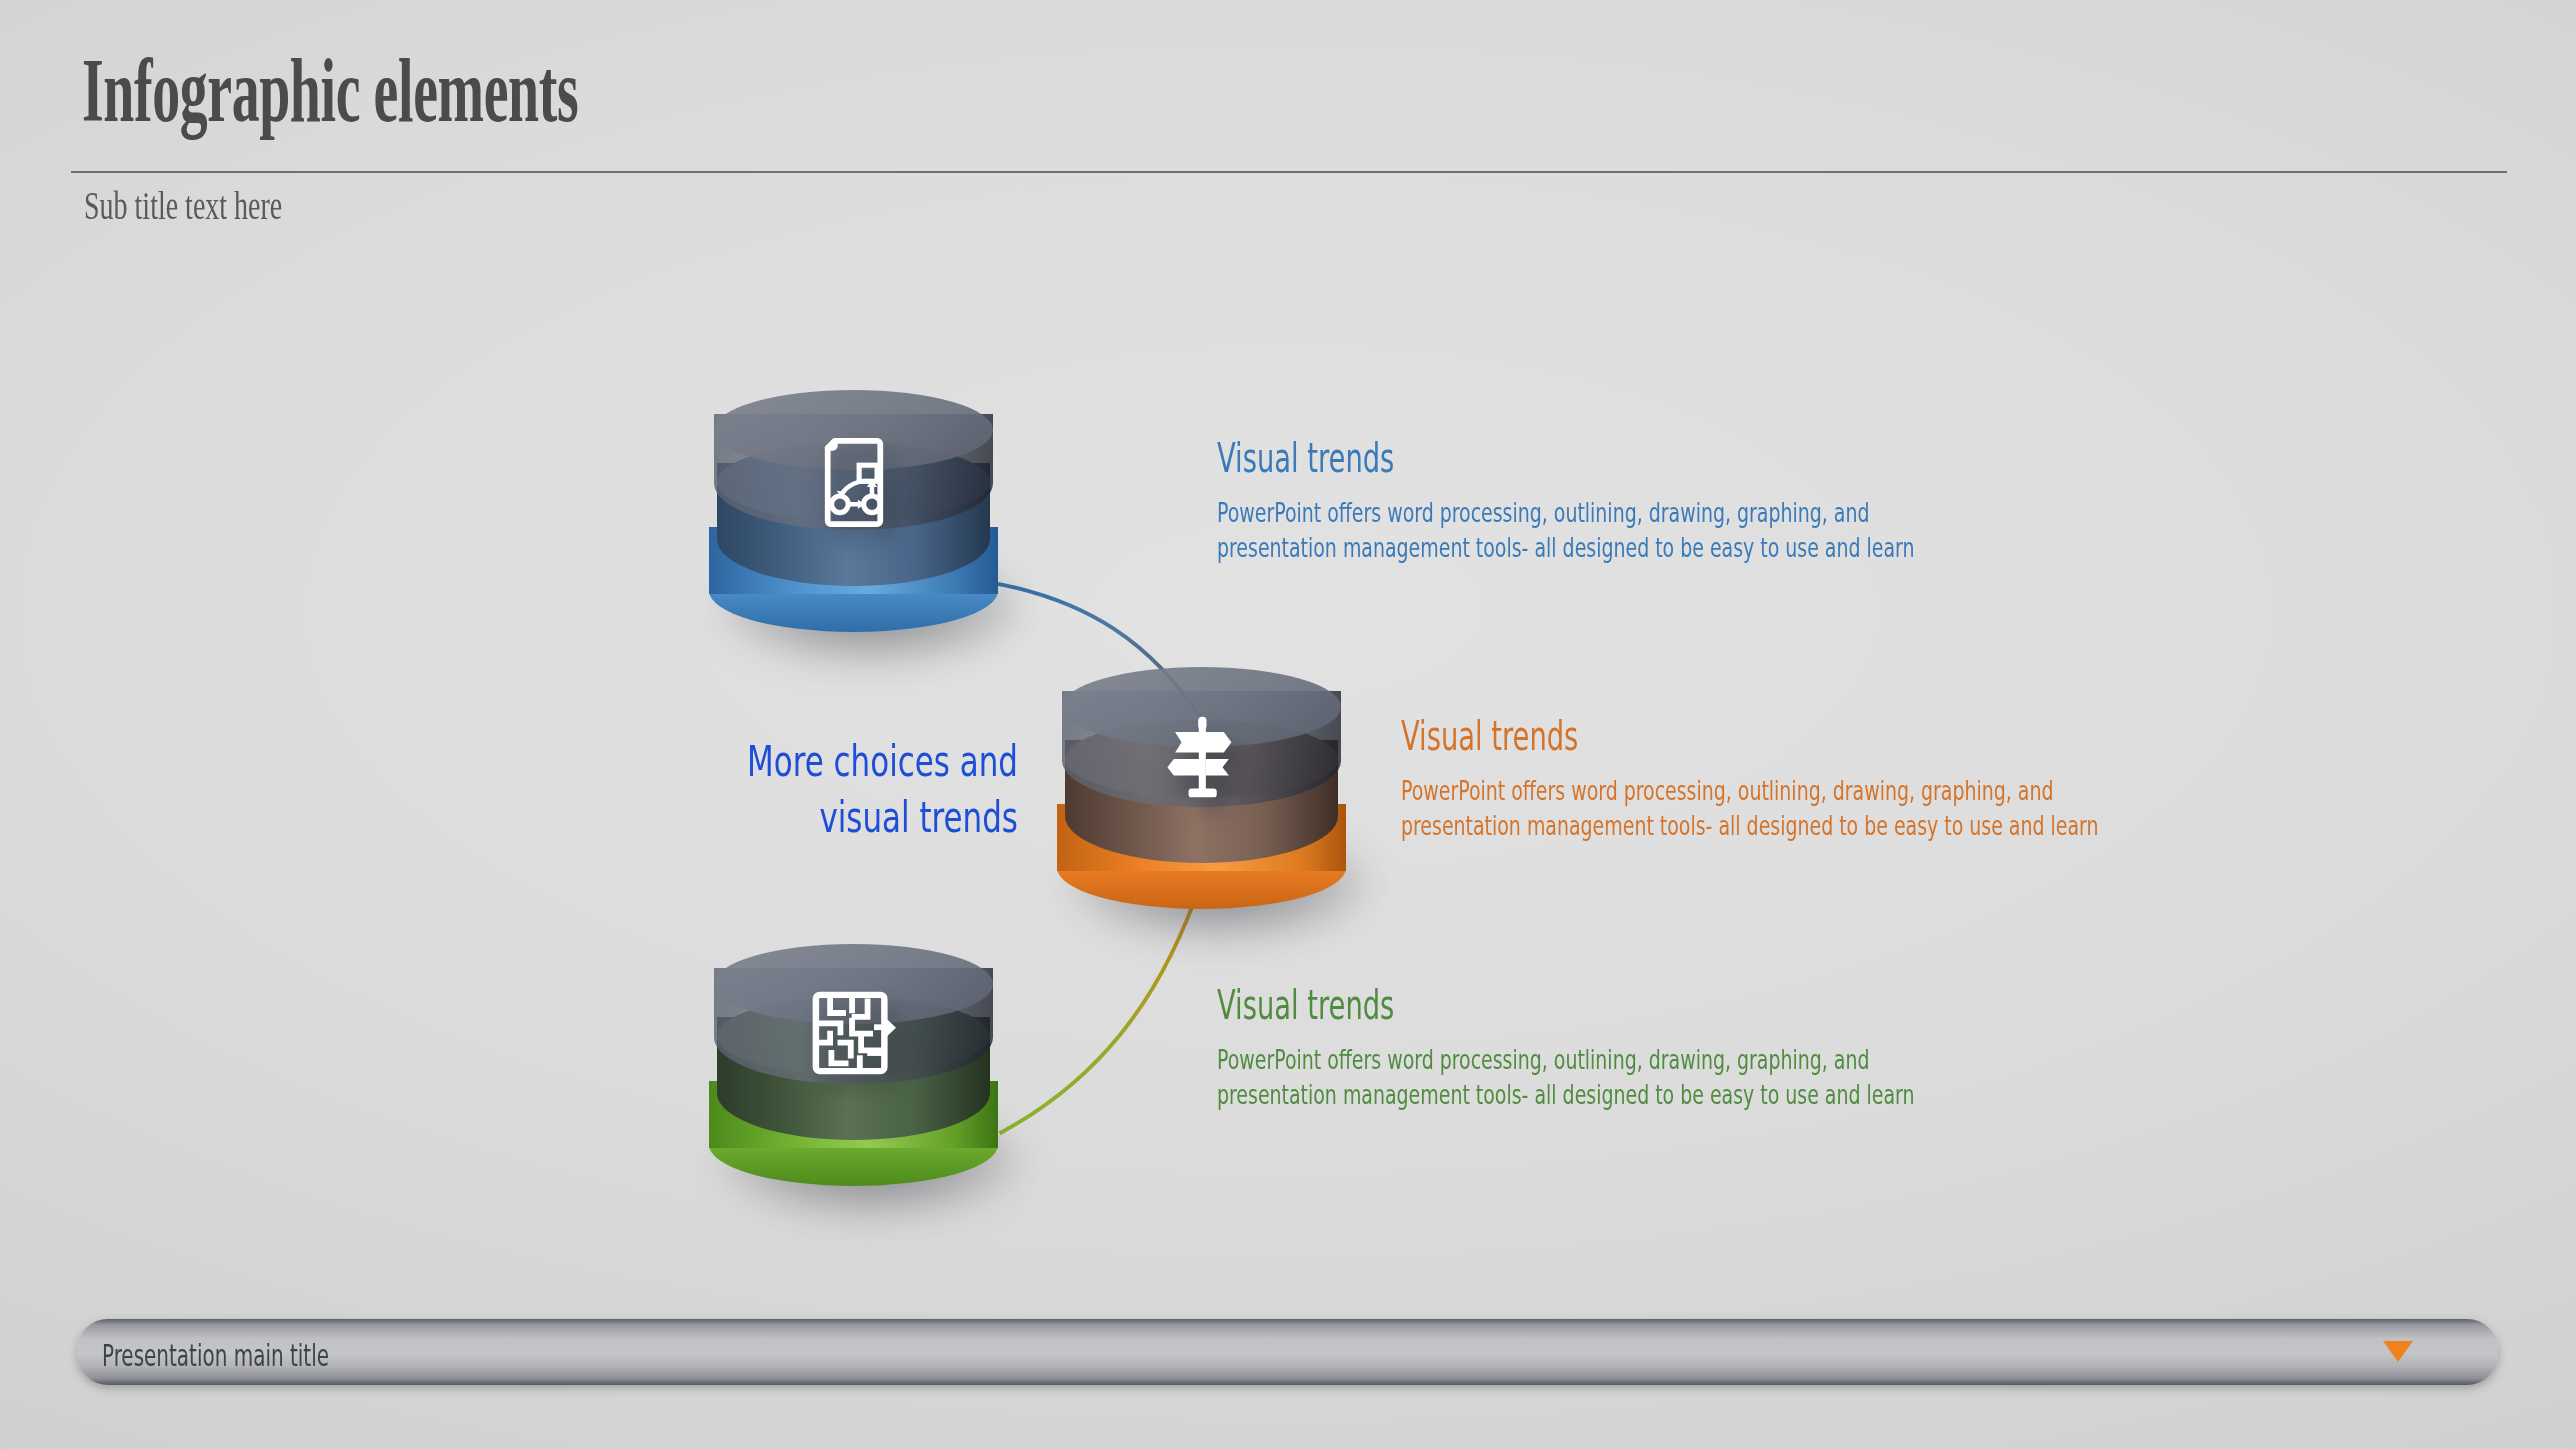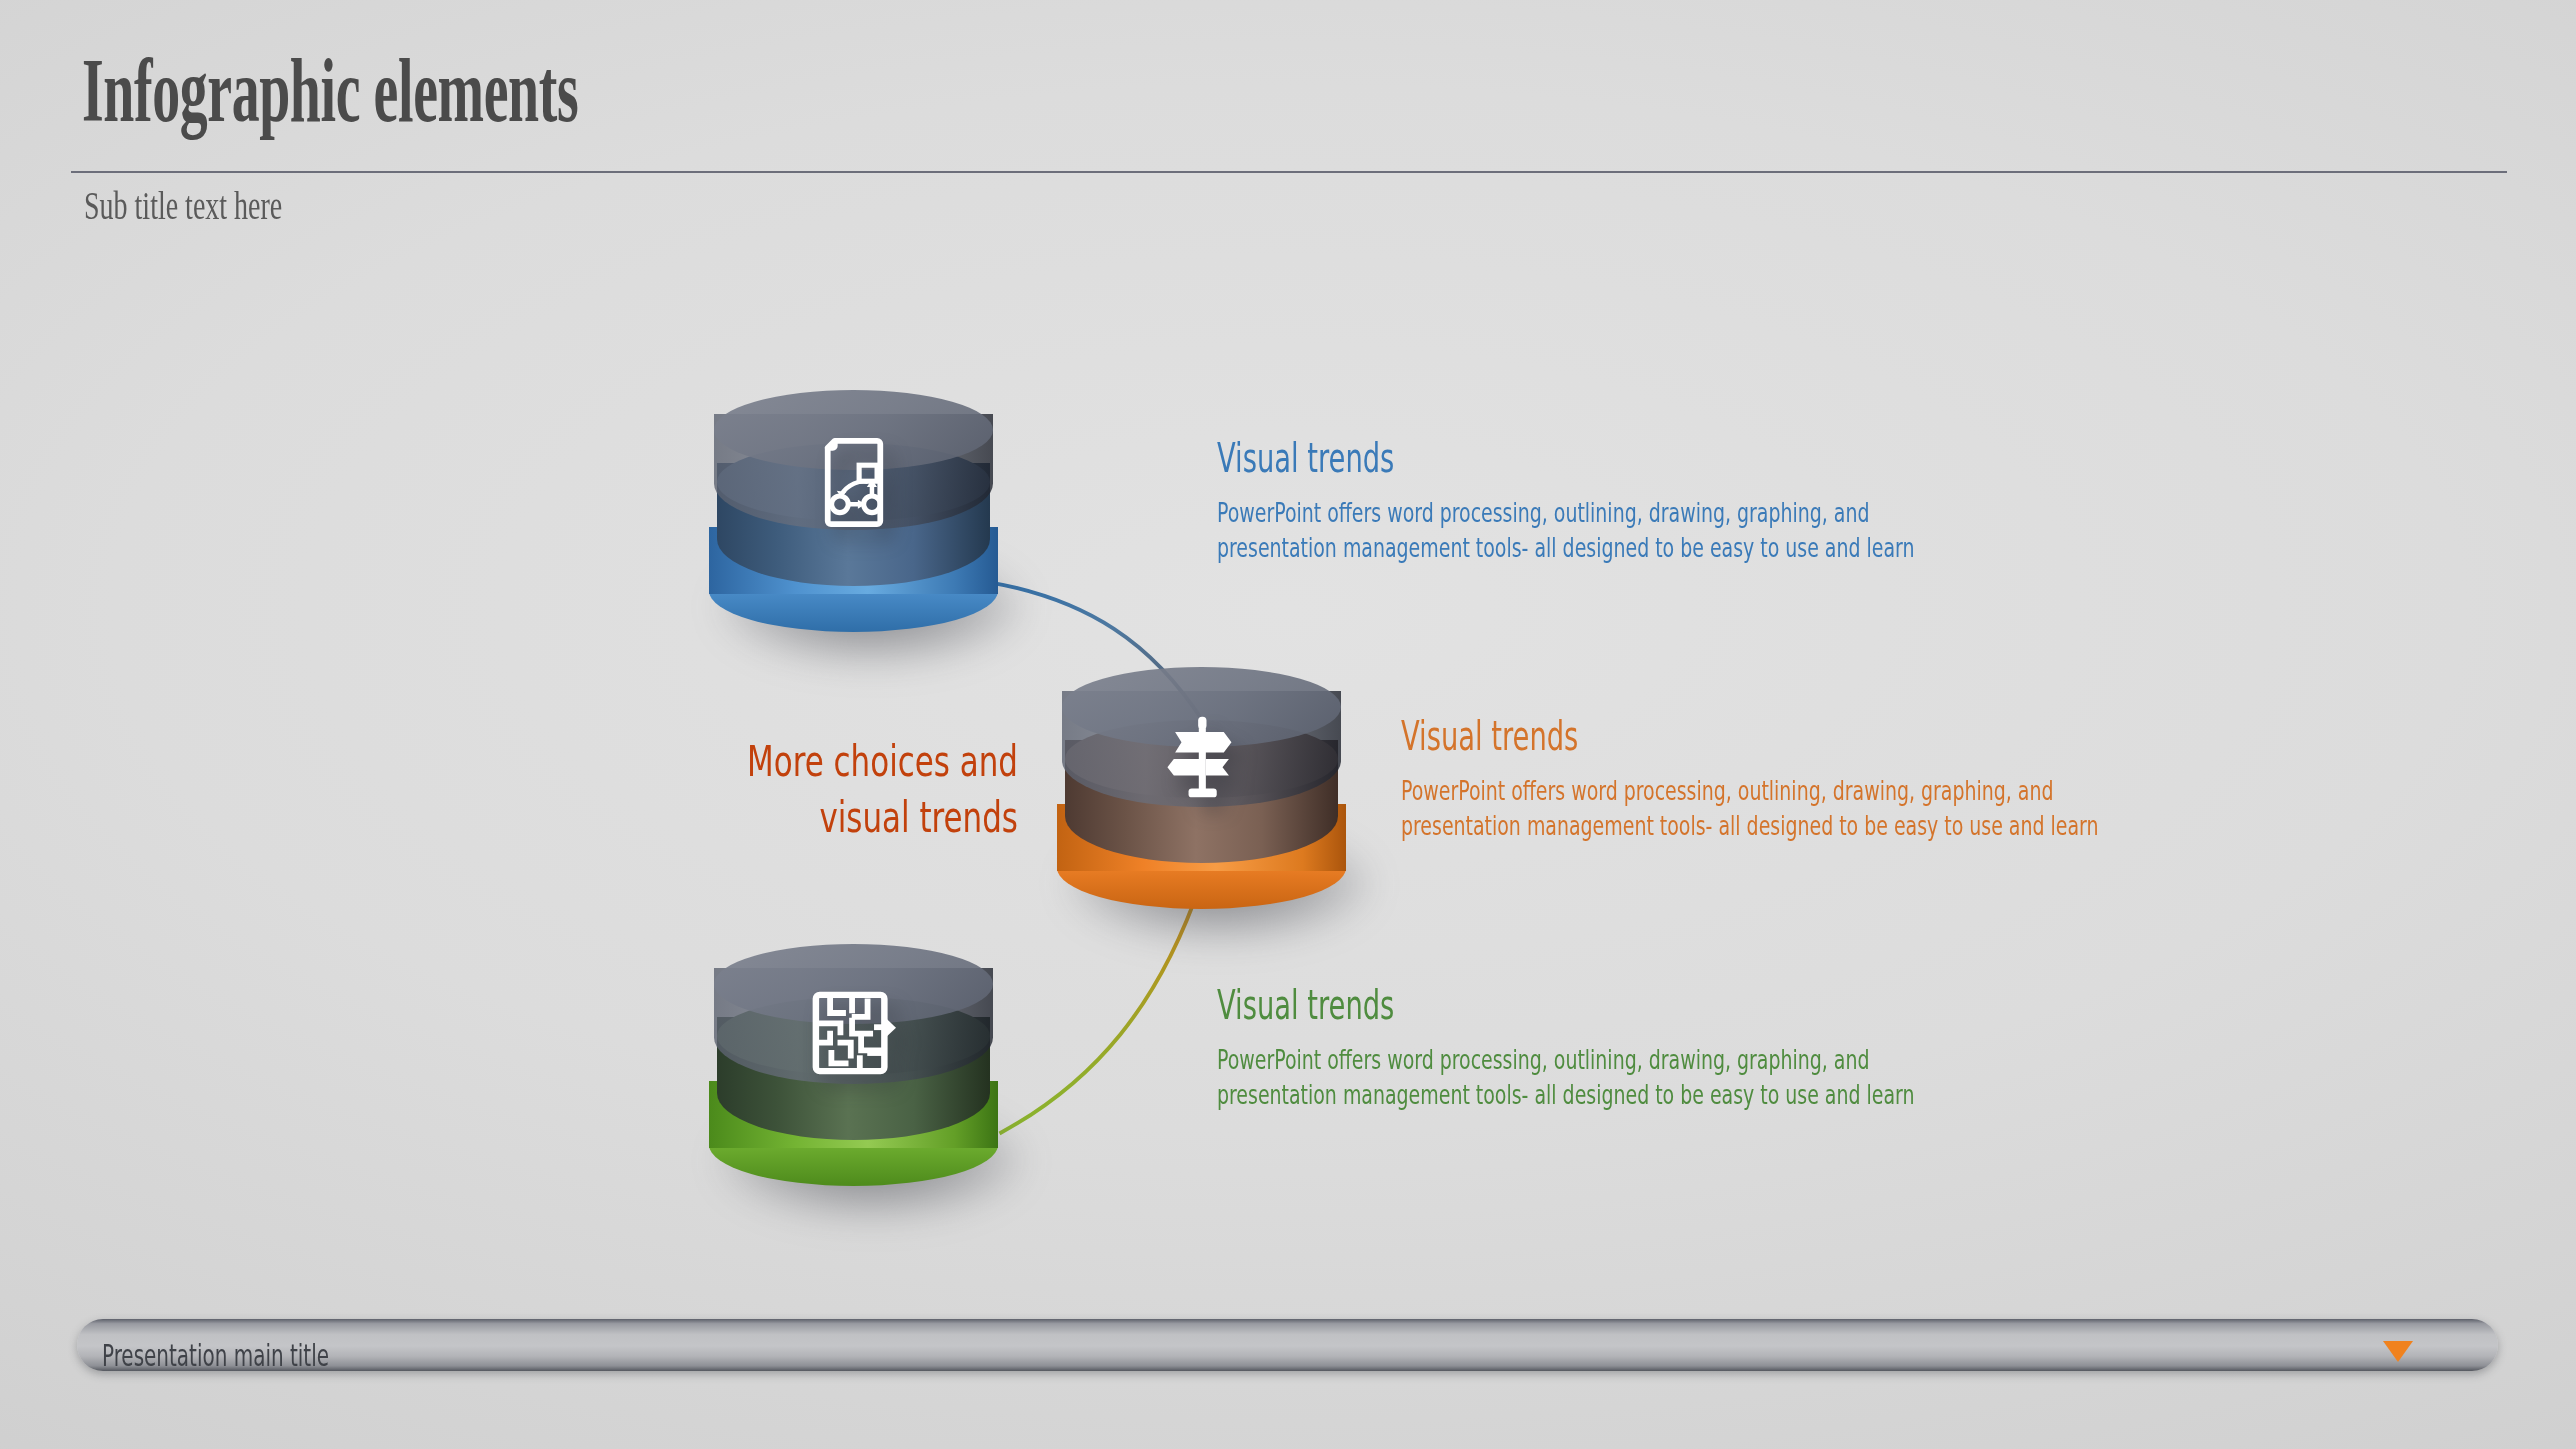--- a/index.html
+++ b/index.html
@@ -117,28 +117,28 @@
   #text-blue{left:1217px;top:438px;}
   #text-blue .item-head,#text-blue .item-body{color:#3a7ab8;}
   #text-orange{left:1401px;top:716px;}
   #text-orange .item-head,#text-orange .item-body{color:#d4742b;}
   #text-green{left:1217px;top:985px;}
   #text-green .item-head,#text-green .item-body{color:#4f8c3f;}
 
   
   #center-caption{
     position:absolute;left:451px;top:734px;width:567px;
-    text-align:right;color:#c2410c;
+    text-align:right;color:#1d4ed8;
     font-size:43px;line-height:1.30;font-weight:300;
   }
   #center-caption span{display:block;transform:scaleX(0.80);transform-origin:right top;}
 
   
   #footer-bar{
-    position:absolute;left:77px;top:1319px;width:2421px;height:52px;
+    position:absolute;left:77px;top:1319px;width:2421px;height:66px;
     border-radius:31px;
     background:linear-gradient(180deg,#5e616b 0%,#989aa1 9%,#c0c1c4 30%,#c4c5c8 52%,#b2b3b7 72%,#8e9096 90%,#55585f 100%);
     box-shadow:0 3.2px 8.4px rgba(60,62,70,0.35);
   }
   #footer-title{
     position:absolute;left:24.5px;top:19.3px;
     font-size:30px;color:#3f4248;font-weight:300;
     transform:scaleX(0.74);transform-origin:left top;
     white-space:nowrap;
   }

